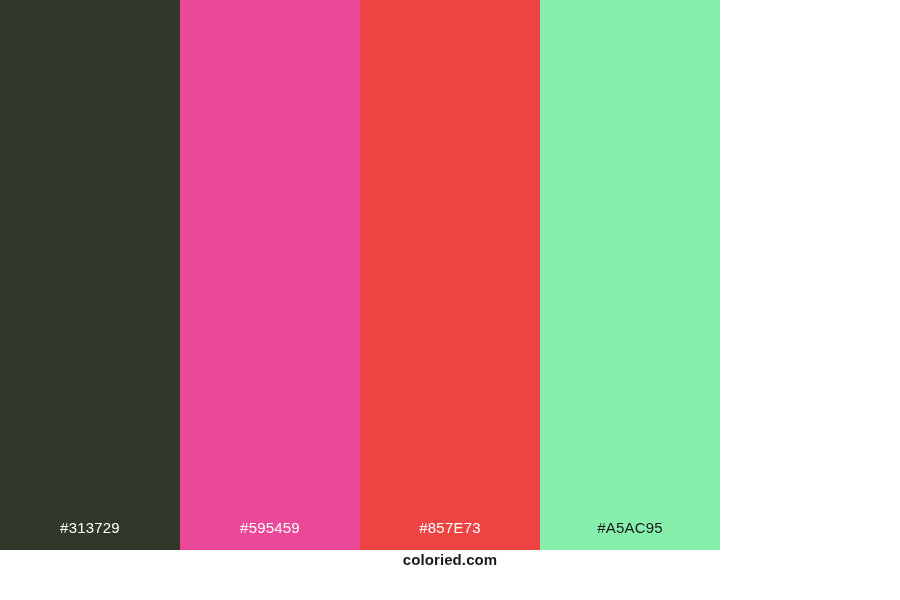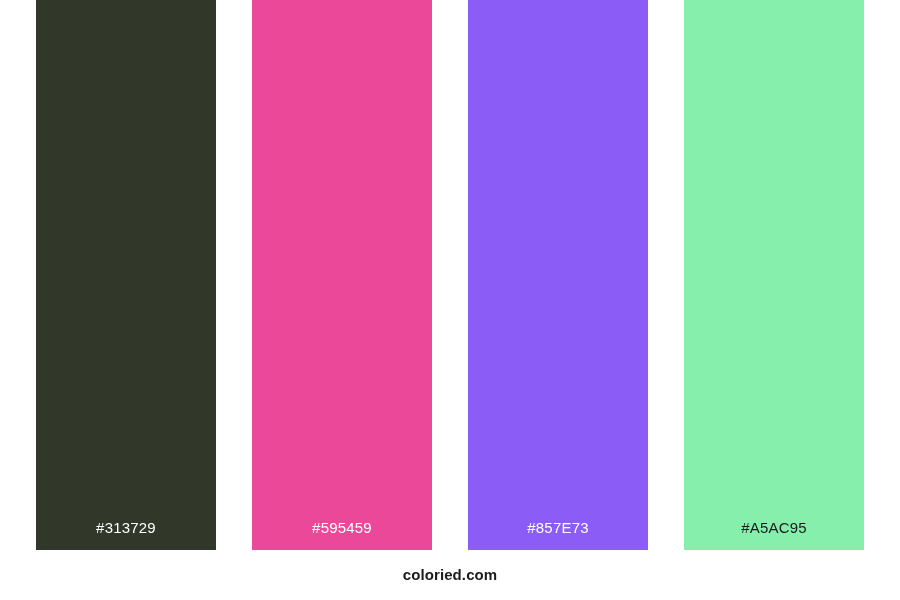--- a/index.html
+++ b/index.html
@@ -28,21 +28,20 @@
     height: 550px;
     display: flex;
     flex-direction: row;
   }
 
   .swatch {
     width: 180px;
     height: 550px;
     position: relative;
     display: block;
-    margin-left: 36px;
   }
 
   .swatch-label {
     position: absolute;
     left: 0;
     right: 0;
     top: 518px;
     text-align: center;
     font-family: "Liberation Sans", "DejaVu Sans", sans-serif;
     font-size: 15px;
@@ -53,21 +52,20 @@
   }
 
   .label-light { color: #ffffff; }
   .label-dark  { color: #1a1a1a; }
 
   #footer-bar {
     width: 900px;
     height: 50px;
     background: #ffffff;
     display: flex;
-    align-items: center;
     justify-content: center;
   }
 
   #site-brand {
     font-family: "Liberation Sans", "DejaVu Sans", sans-serif;
     font-size: 15px;
     font-weight: 700;
     color: #1b1b1b;
     letter-spacing: 0.1px;
     line-height: 20px;
@@ -81,21 +79,21 @@
   <div id="swatch-strip">
 
     <div class="swatch" style="background:#313729;">
       <span class="swatch-label label-light" style="color: rgb(255, 255, 255);">#313729</span>
     </div>
 
     <div class="swatch" style="background:#ec4899;">
       <span class="swatch-label label-light" style="color: rgb(255, 255, 255);">#595459</span>
     </div>
 
-    <div class="swatch" style="background:#8b5cf6;">
+    <div class="swatch" style="background:#ef4444;">
       <span class="swatch-label label-light" style="color: rgb(255, 255, 255);">#857E73</span>
     </div>
 
     <div class="swatch" style="background:#86efac;">
       <span class="swatch-label label-dark" style="color: rgb(26, 26, 26);">#A5AC95</span>
     </div>
 
 
   </div>
 

